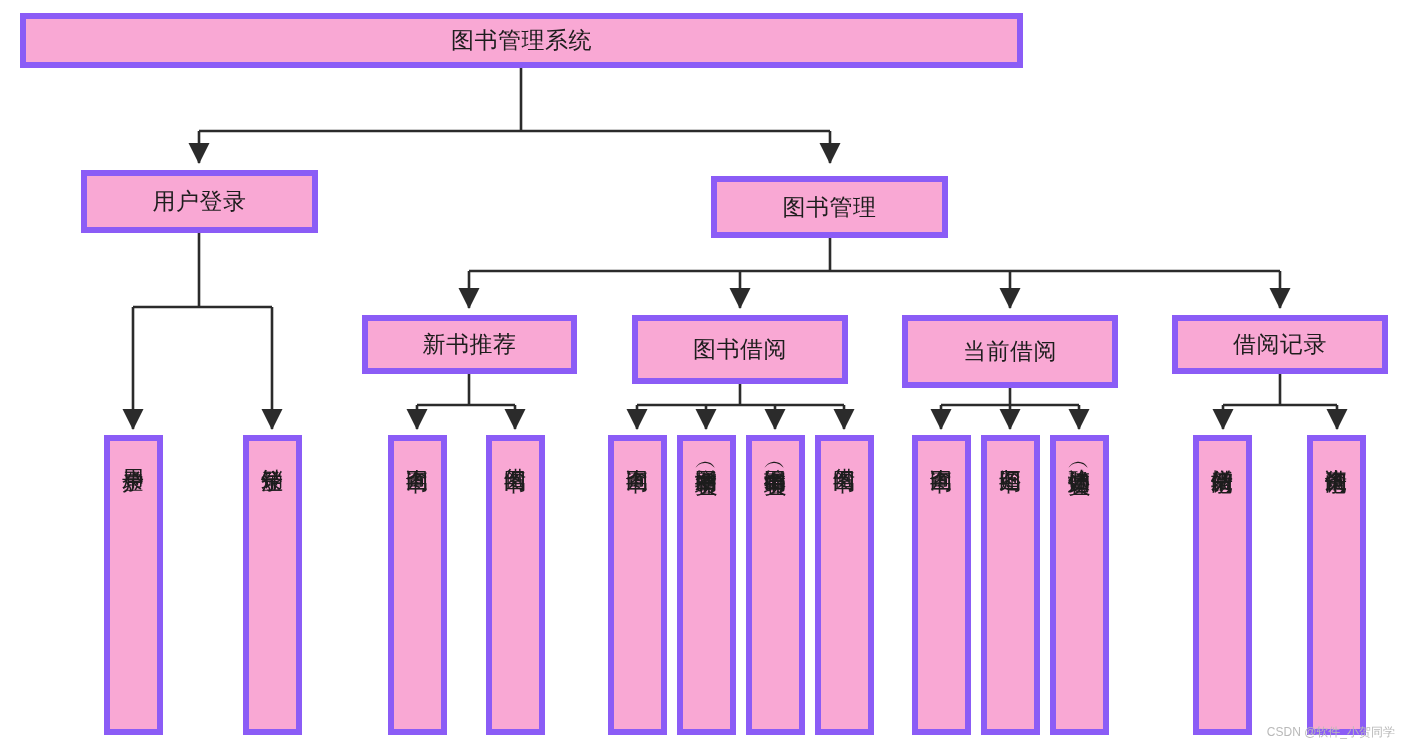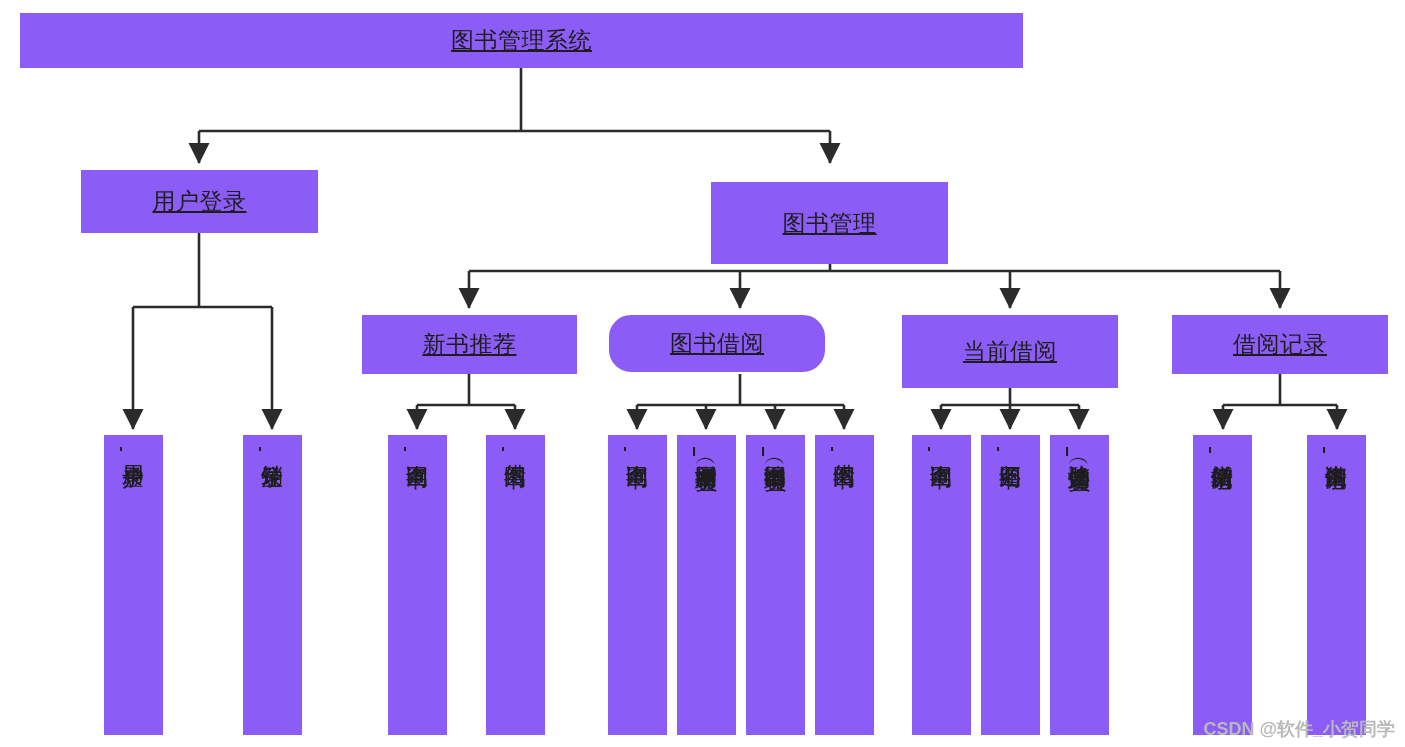--- a/index.html
+++ b/index.html
@@ -22,28 +22,27 @@
     position: absolute;
     left: 0;
     top: 0;
     width: 1405px;
     height: 747px;
     pointer-events: none;
   }
   .node {
     position: absolute;
     box-sizing: border-box;
-    background: #8b5cf6;
-    border: 2px solid #8b5cf6;
+    background: #f9a8d4;
+    border: 6px solid #8b5cf6;
     display: flex;
     align-items: center;
     justify-content: center;
     color: #1d1d1d;
     z-index: 2;
-    text-decoration: underline;
   }
   .node .label {
     display: block;
     text-align: center;
     line-height: 1.22;
     white-space: pre;
   }
   
   .node.h .label {
     font-size: 23px;
@@ -60,25 +59,24 @@
     writing-mode: vertical-rl;
     text-orientation: upright;
     line-height: 1.05;
     letter-spacing: 1px;
     white-space: normal;
   }
   #watermark {
     position: absolute;
     right: 10px;
     bottom: 6px;
-    font-size: 18px;
+    font-size: 12px;
     color: #b9b9b9;
     z-index: 5;
     user-select: none;
-    font-weight: bold;
   }
 </style>
 </head>
 <body>
 
 <div id="diagram-canvas">
 
   <svg id="edge-layer" viewBox="0 0 1405 747" width="1405" height="747" xmlns="http://www.w3.org/2000/svg">
     <defs>
       <marker id="arrow" viewBox="0 0 12 12" refX="10.5" refY="6" markerWidth="9" markerHeight="9" orient="auto-start-reverse">
@@ -129,28 +127,28 @@
     </g>
   </svg>
 
   <div class="node h" style="left:20px; top:13px; width:1003px; height:55px;">
     <span class="label">图书管理系统</span>
   </div>
 
   <div class="node h" style="left:81px; top:170px; width:237px; height:63px;">
     <span class="label">用户登录</span>
   </div>
-  <div class="node h" style="left:711px; top:182px; width:237px; height:82px;">
+  <div class="node h" style="left:711px; top:176px; width:237px; height:62px;">
     <span class="label">图书管理</span>
   </div>
 
   <div class="node h" style="left:362px; top:315px; width:215px; height:59px;justify-content:center;">
     <span class="label">新书推荐</span>
   </div>
-  <div class="node h" style="left:609px; top:315px; width:216px; height:57px;border-radius:22px;">
+  <div class="node h" style="left:632px; top:315px; width:216px; height:69px;">
     <span class="label">图书借阅</span>
   </div>
   <div class="node h" style="left:902px; top:315px; width:216px; height:73px;">
     <span class="label">当前借阅</span>
   </div>
   <div class="node h" style="left:1172px; top:315px; width:216px; height:59px;">
     <span class="label">借阅记录</span>
   </div>
 
   <div class="node v" style="left:104px; top:435px; width:59px; height:300px;">

